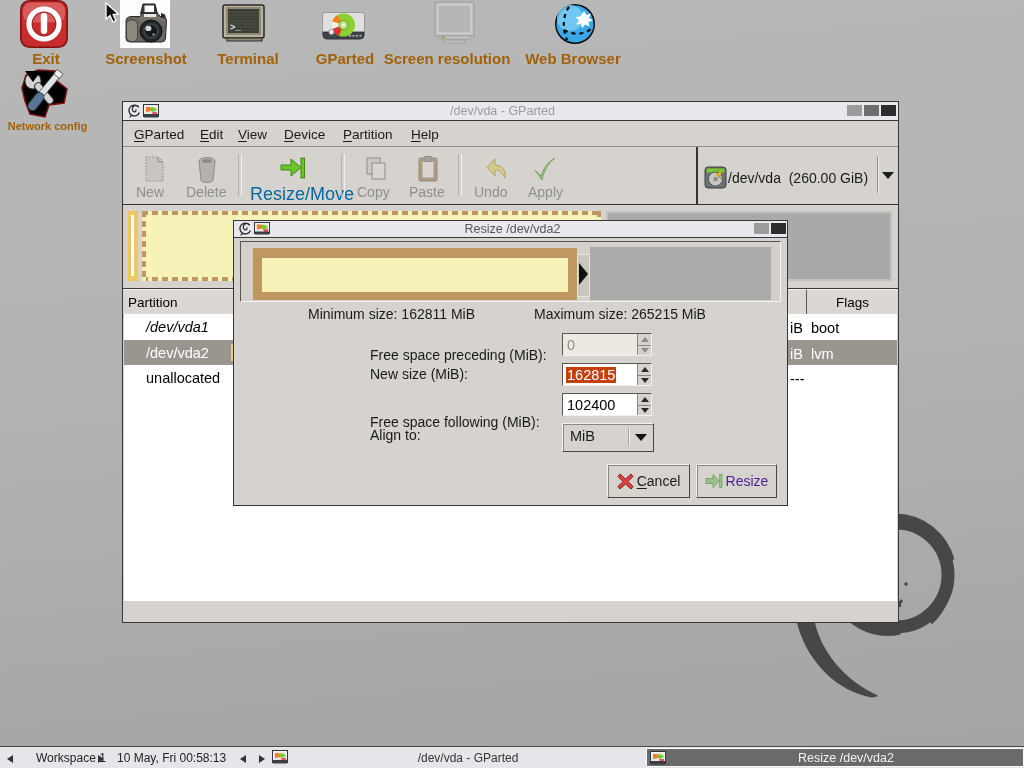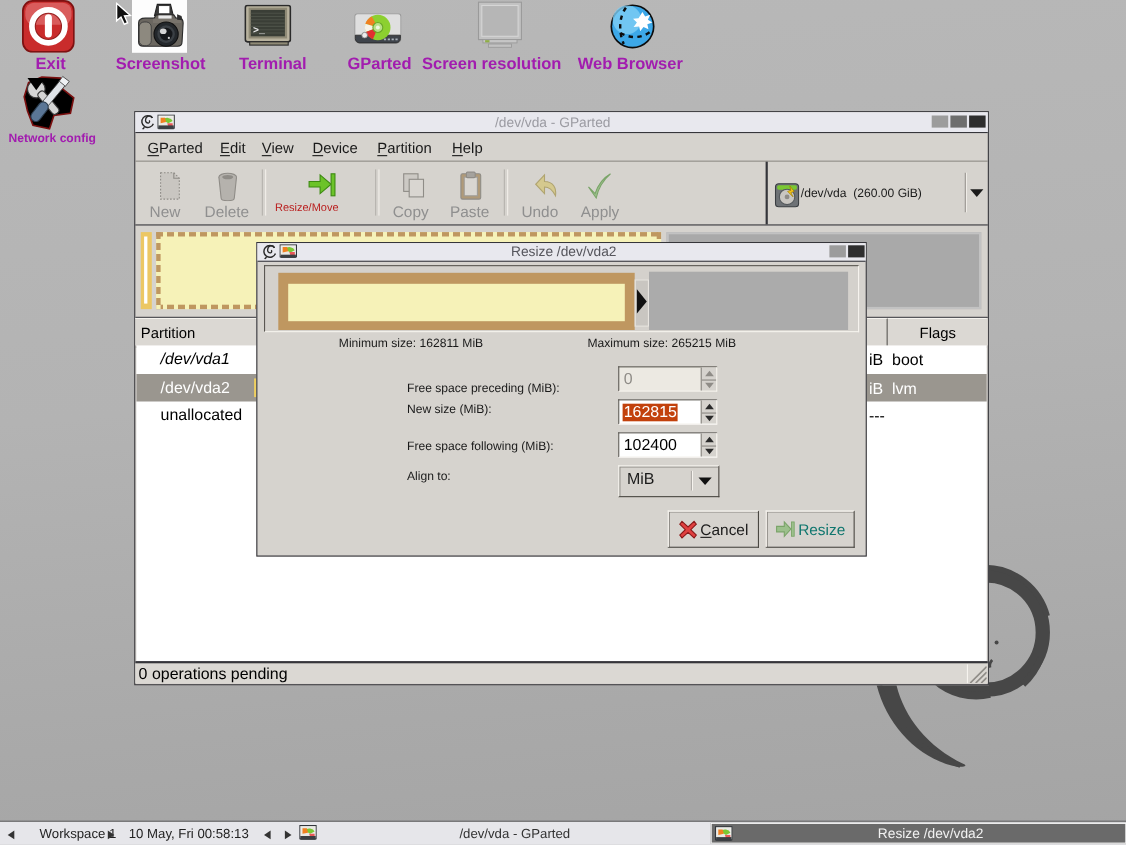--- a/index.html
+++ b/index.html
@@ -1,22 +1,22 @@
 <!DOCTYPE html>
 <html><head>
 <meta charset="utf-8">
 <style>
 html,body{margin:0;padding:0;}
 body{width:1024px;height:768px;overflow:hidden;position:relative;
  font-family:"Liberation Sans",sans-serif;
  background:linear-gradient(175deg,#b8b8b8 0%,#b3b3b3 45%,#a9a9a9 80%,#a4a4a4 100%);}
 .abs{position:absolute;}
-.lbl{position:absolute;color:#a21caf;font-weight:bold;font-size:15px;text-align:center;white-space:nowrap;}
-.t13{font-size:10px;color:#b91c1c;}
-.t145{font-size:11px;color:#1a1a1a;}
+.lbl{position:absolute;color:#a16207;font-weight:bold;font-size:15px;text-align:center;white-space:nowrap;}
+.t13{font-size:18px;color:#0369a1;}
+.t145{font-size:14px;color:#1a1a1a;}
 .gray{color:#8f8f8f;}
 .win{position:absolute;background:#d6d3ce;border:1px solid #35353a;}
 .tbar{position:absolute;left:0;right:0;top:0;height:18px;background:#e8e8ee;border-bottom:1px solid #35353a;}
 .tbtn{position:absolute;top:3px;width:15px;height:11px;}
 u{text-decoration:underline;text-underline-offset:2px;}
 .sep3d{position:absolute;width:2px;border-left:1px solid #b5b2ad;border-right:1px solid #f2efea;}
 .spin{position:absolute;width:90px;height:23px;background:#fff;border-top:1px solid #5a5752;border-left:1px solid #5a5752;border-bottom:1px solid #f4f1ec;border-right:1px solid #f4f1ec;box-sizing:border-box;font-size:14.5px;}
 .spbtns{position:absolute;right:0;top:0;width:13px;height:100%;background:#d6d3ce;border-left:1px solid #8a8782;}
 .spbtns .up,.spbtns .dn{position:absolute;left:0;width:100%;height:50%;display:flex;align-items:center;justify-content:center;box-sizing:border-box;}
 .spbtns .dn{border-top:1px solid #8a8782;}
@@ -276,30 +276,20 @@
     <div class="cell" style="left:666px;top:6px;">iB&nbsp;&nbsp;boot</div>
     <div class="abs" style="left:0;top:26px;width:100%;height:25px;background:#9a968f;">
       <div class="cell" style="left:22px;top:5px;color:#fff;">/dev/vda2</div>
       <div class="cell" style="left:666px;top:6px;color:#fff;">iB&nbsp;&nbsp;lvm</div>
       <div class="abs" style="left:107px;top:4px;width:4px;height:17px;background:#f0d060;"></div>
     </div>
     <div class="cell" style="left:22px;top:56px;">unallocated</div>
     <div class="cell" style="left:666px;top:57px;">---</div>
   </div>
 
-  <div class="abs" style="left:0;top:499px;width:100%;height:20px;background:#dbd8d3;border-top:2px solid #35353a;box-sizing:border-box;">
-    <div class="cell" style="left:3px;top:2px;">0 operations pending</div>
-    <svg class="abs" style="right:1px;top:1px;border-left:1px solid #f6f3ee;" width="17" height="17" viewBox="0 0 17 17">
-      <g stroke="#8f8c87" stroke-width="1.5">
-          <line x1="17" y1="2" x2="2" y2="17"></line>
-          <line x1="17" y1="7" x2="7" y2="17"></line>
-          <line x1="17" y1="12" x2="12" y2="17"></line>
-        </g>
-    </svg>
-  </div>
 </div>
 
 <div class="win" style="left:233px;top:220px;width:553px;height:284px;">
   <div class="tbar" style="height:16px;">
     <svg class="abs" style="left:4px;top:1px;" width="14" height="14" viewBox="0 0 14 14">
       <path d="M11.6 3.2 A5.4 5.4 0 1 0 12.4 8.4" fill="none" stroke="#2a2a2a" stroke-width="1.3"></path>
       <path d="M11.6 3.2 A3.3 3.3 0 0 0 5.4 4.6 A2.5 2.5 0 0 0 7.9 7.9 A1.5 1.5 0 0 0 8.6 5.4" fill="none" stroke="#2a2a2a" stroke-width="1.2"></path>
       <path d="M4.3 11.6 Q3.2 12.8 2.6 13.4" stroke="#2a2a2a" stroke-width="1.3" fill="none"></path>
     </svg>
     <svg class="abs" style="left:20px;top:1px;" width="16" height="14" viewBox="0 0 16 14">
@@ -347,21 +337,21 @@
     <div class="spbtns">
         <div class="up" style="top:0;">
           <div class="tri-u"></div>
         </div>
         <div class="dn" style="top:50%;">
           <div class="tri-d"></div>
         </div>
       </div>
   </div>
 
-  <div class="abs t145" style="left:136px;top:179px;">Free space following (MiB):</div>
+  <div class="abs t145" style="left:136px;top:193px;">Free space following (MiB):</div>
   <div class="spin" style="left:328px;top:172px;">
       <span style="position:absolute;left:4px;top:3px;">102400</span>
     <div class="spbtns">
         <div class="up" style="top:0;">
           <div class="tri-u"></div>
         </div>
         <div class="dn" style="top:50%;">
           <div class="tri-d"></div>
         </div>
       </div>
@@ -373,21 +363,21 @@
     <div style="position:absolute;right:23px;top:4px;width:1px;height:18px;background:#f6f3ee;border-left:1px solid #a8a5a0;"></div>
     <div style="position:absolute;right:6px;top:10px;width:0;height:0;border-left:6px solid transparent;border-right:6px solid transparent;border-top:7px solid #111;"></div>
   </div>
 
   <div class="btn" style="left:373px;top:243px;width:81px;height:32px;">
     <svg width="17" height="17" viewBox="0 0 17 17" style="margin-right:3px;">
       <path d="M3 1 L8.5 6 L14 1 L16 3.5 L11 8.5 L16 13.5 L14 16 L8.5 11 L3 16 L1 13.5 L6 8.5 L1 3.5 Z" fill="#e04040" stroke="#8a1a1a" stroke-width="1"></path>
     </svg>
     <span><u>C</u>ancel</span>
   </div>
-  <div class="btn" style="left:462px;top:243px;width:79px;height:32px;color:#0f766e;">
+  <div class="btn" style="left:462px;top:243px;width:79px;height:32px;color:#4c1d95;">
     <svg width="18" height="16" viewBox="0 0 18 16" style="margin-right:3px;">
       <path d="M1 5.5 L8 5.5 L8 1.5 L14 8 L8 14.5 L8 10.5 L1 10.5 Z" fill="#9cc08c" stroke="#7aa468"></path>
       <rect x="14.5" y="1.5" width="2.5" height="13" fill="#9cc08c" stroke="#7aa468" stroke-width="0.8"></rect>
     </svg>
     <span>Resize</span>
   </div>
 </div>
 
 <div class="abs" style="left:0;top:746px;width:1024px;height:22px;background:#e6e6ea;border-top:1px solid #4a4a4a;box-sizing:border-box;">
   <div class="abs" style="left:7px;top:8px;width:0;height:0;border-top:4px solid transparent;border-bottom:4px solid transparent;border-right:6px solid #333;"></div>

